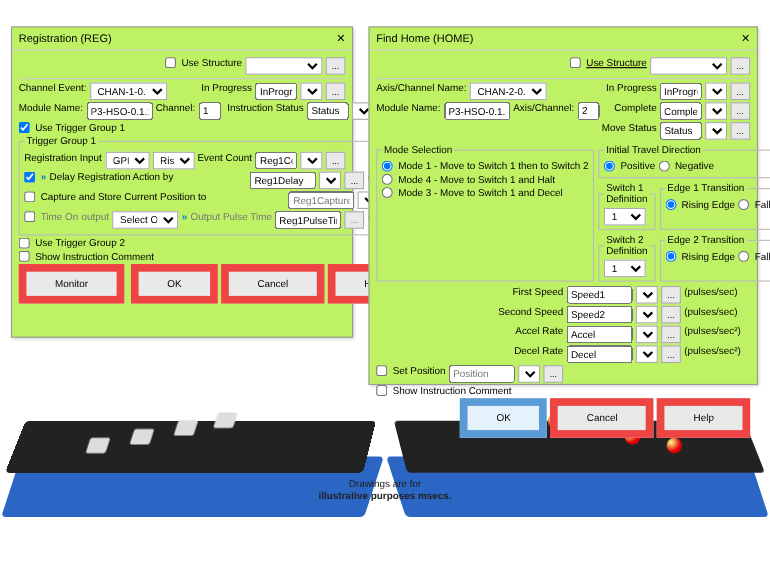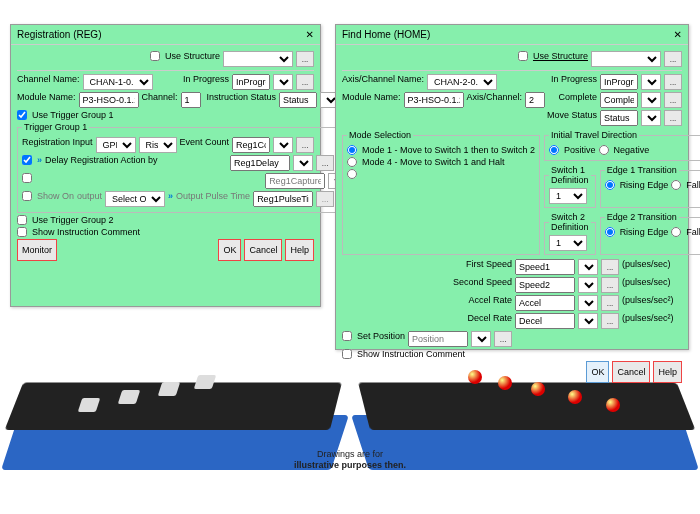--- a/index.html
+++ b/index.html
@@ -1,38 +1,38 @@
 <!DOCTYPE html>
 <html><head>
 <meta charset="utf-8">
 <style>
   *{box-sizing:border-box;font-family:'Segoe UI',Tahoma,sans-serif;font-size:9px;}
   body{margin:0;width:700px;height:514px;background:#fff;position:relative;overflow:hidden;}
-  .dialog{position:absolute;background:#86efac;border:1px solid #999;box-shadow:1px 1px 3px rgba(0,0,0,.2);}
+  .dialog{position:absolute;background:#bef264;border:1px solid #999;box-shadow:1px 1px 3px rgba(0,0,0,.2);}
   .dlg-left{left:10px;top:24px;width:311px;height:283px;}
   .dlg-right{left:335px;top:24px;width:354px;height:326px;}
   .titlebar{display:flex;justify-content:space-between;align-items:center;padding:4px 6px;border-bottom:1px solid #ccc;}
   .titlebar span{font-size:10px;}
   .close{font-size:12px;cursor:default;}
   .body{padding:4px 6px;}
   .row{display:flex;align-items:flex-start;margin:2px 0;gap:3px;}
   .row.rj{justify-content:flex-end;}
   label{white-space:nowrap;font-size:9px;}
   input[type=text],select{height:16px;border:1px solid #aaa;background:#fff;font-size:9px;padding:0 2px;}
   input[type=checkbox],input[type=radio]{margin:0 2px 0 0;vertical-align:middle;width:10px;height:10px;}
   .w70{width:70px}.w60{width:60px}.w50{width:38px}.w40{width:40px}.w20{width:20px}
   .ellips{width:18px;height:16px;border:1px solid #aaa;background:#e9e9e9;display:inline-flex;align-items:center;justify-content:center;font-size:8px;}
   fieldset{border:1px solid #bbb;margin:2px 0;padding:3px 4px;}
   legend{font-size:9px;padding:0 2px;}
-  .btn{height:22px;padding:0 4px;border:1px solid #ef4444;background:#e9e9e9;font-size:9px;}
+  .btn{height:36px;padding:0 26px;border:7px solid #ef4444;background:#e9e9e9;font-size:9px;}
   .btn.primary{background:#e5f1fb;border-color:#5b9bd5;}
   .icon-arrows{color:#0078d7;font-weight:bold;}
   .gray{color:#777;}
   hr{border:none;border-top:1px solid #ccc;margin:3px 0;}
-  .caption{position:absolute;left:0;right:0;bottom:42px;text-align:center;font-size:12px;color:#222;line-height:1.3;pointer-events:none;}
+  .caption{position:absolute;left:0;right:0;bottom:56px;text-align:center;font-size:12px;color:#222;line-height:1.3;pointer-events:none;}
   .caption .l2{font-weight:600;}
   
   .scene{position:absolute;left:0;right:0;bottom:44px;height:260px;pointer-events:none;}
   .conv{position:absolute;}
   .conv .base{position:absolute;inset:auto 0 0 0;height:55px;background:#2b66c4;transform:skewX(-18deg);border-radius:4px;}
   .conv.right .base{transform:skewX(18deg);}
   .conv .belt{position:absolute;inset:auto 4px 40px 4px;height:48px;background:#222;transform:skewX(-18deg) perspective(400px) rotateX(10deg);border-radius:4px;}
   .conv.right .belt{transform:skewX(18deg) perspective(400px) rotateX(10deg);}
   .conv .rail{position:absolute;top:-60px;left:40%;width:4px;height:60px;background:#7cb3de;}
   .ball{width:14px;height:14px;border-radius:50%;background:radial-gradient(circle at 30% 30%,#ff8,#d00 60%);position:absolute;}
@@ -70,21 +70,21 @@
   </div>
   <div class="body">
     <div class="row rj">
       <input type="checkbox" style="">
       <label>Use Structure</label>
       <select class="w70"></select>
       <div class="ellips">...</div>
     </div>
     <hr>
     <div class="row">
-      <label>Channel Name:</label>
+      <label>Channel Event:</label>
       <select class="w70"><option>CHAN-1-0.1.1</option></select>
       <div style="flex:1"></div>
       <label>In Progress</label>
       <input class="w50" value="InProgress" style="">
       <select class="w20"></select>
       <div class="ellips">...</div>
     </div>
     <div class="row">
       <label>Module Name:</label>
       <input class="w60" value="P3-HSO-0.1.1" style="">
@@ -116,28 +116,29 @@
         <span class="icon-arrows">»</span>
         <label>Delay Registration Action by</label>
         <div style="flex:1"></div>
         <input class="w60" value="Reg1Delay" style="">
         <select class="w20"></select>
         <div class="ellips">...</div>
         <label>(pulses)</label>
       </div>
       <div class="row">
         <input type="checkbox" style="">
+        <label>Capture and Store Current Position to</label>
         <div style="flex:1"></div>
         <input class="w60 gray" value="Reg1Capture" style="">
         <select class="w20"></select>
         <div class="ellips">...</div>
       </div>
       <div class="row gray">
         <input type="checkbox" style="">
-        <label>Show On</label>
+        <label>Time On</label>
         <label>output</label>
         <select class="w60"><option>Select Output</option></select>
         <span class="icon-arrows">»</span>
         <label>Output Pulse Time</label>
         <input class="w60" value="Reg1PulseTime" style="">
         <div class="ellips">...</div>
         <label>(msecs)</label>
       </div>
     </fieldset>
     <div class="row">
@@ -203,20 +204,21 @@
         <div class="row">
             <input type="radio" name="m" checked="" style="">
             <label>Mode 1 - Move to Switch 1 then to Switch 2</label>
           </div>
         <div class="row">
             <input type="radio" name="m" style="">
             <label>Mode 4 - Move to Switch 1 and Halt</label>
           </div>
         <div class="row">
             <input type="radio" name="m" style="">
+            <label>Mode 3 - Move to Switch 1 and Decel</label>
           </div>
       </fieldset>
       <div style="flex:1">
         <fieldset>
           <legend>Initial Travel Direction</legend>
           <div class="row">
             <input type="radio" name="d" checked="" style="">
               <label>Positive</label>
             <input type="radio" name="d" style="">
               <label>Negative</label>
@@ -290,14 +292,14 @@
     <div class="row rj">
       <button class="btn primary">OK</button>
       <button class="btn">Cancel</button>
       <button class="btn">Help</button>
     </div>
   </div>
 </div>
 
 <div class="caption">
   <div>Drawings are for</div>
-  <div class="l2">illustrative purposes then.</div>
+  <div class="l2">illustrative purposes msecs.</div>
 </div>
 
 </body></html>

